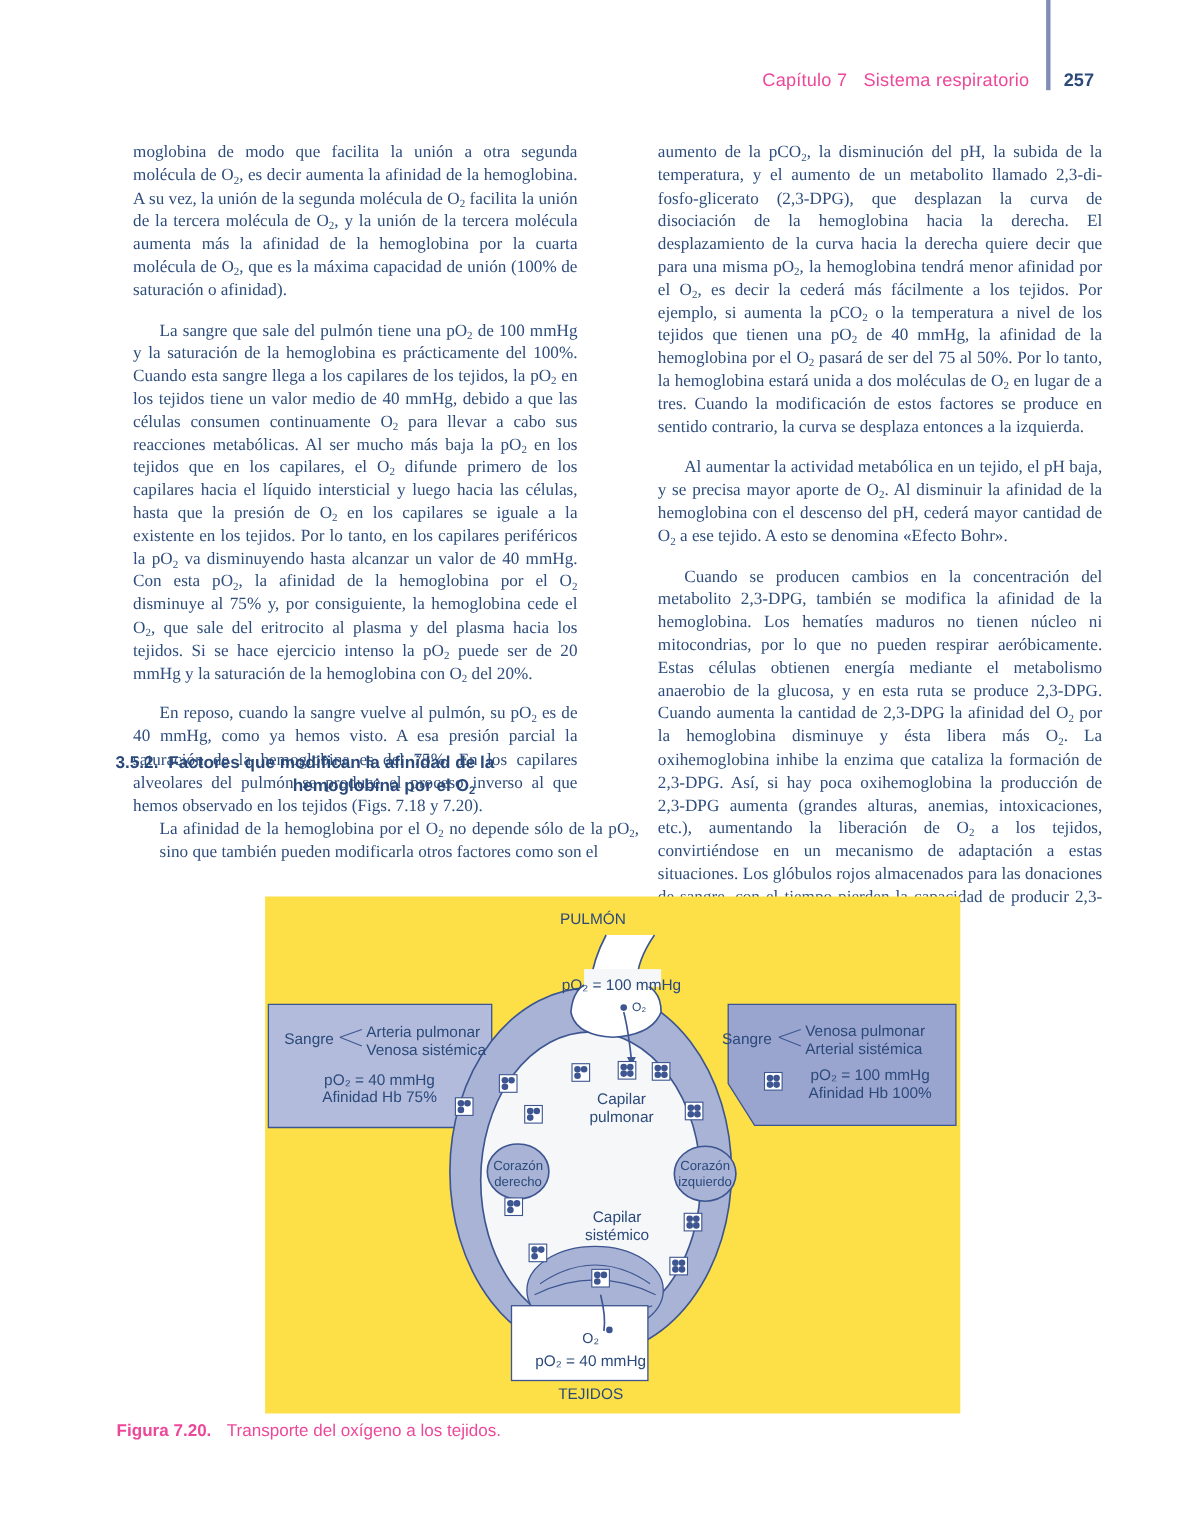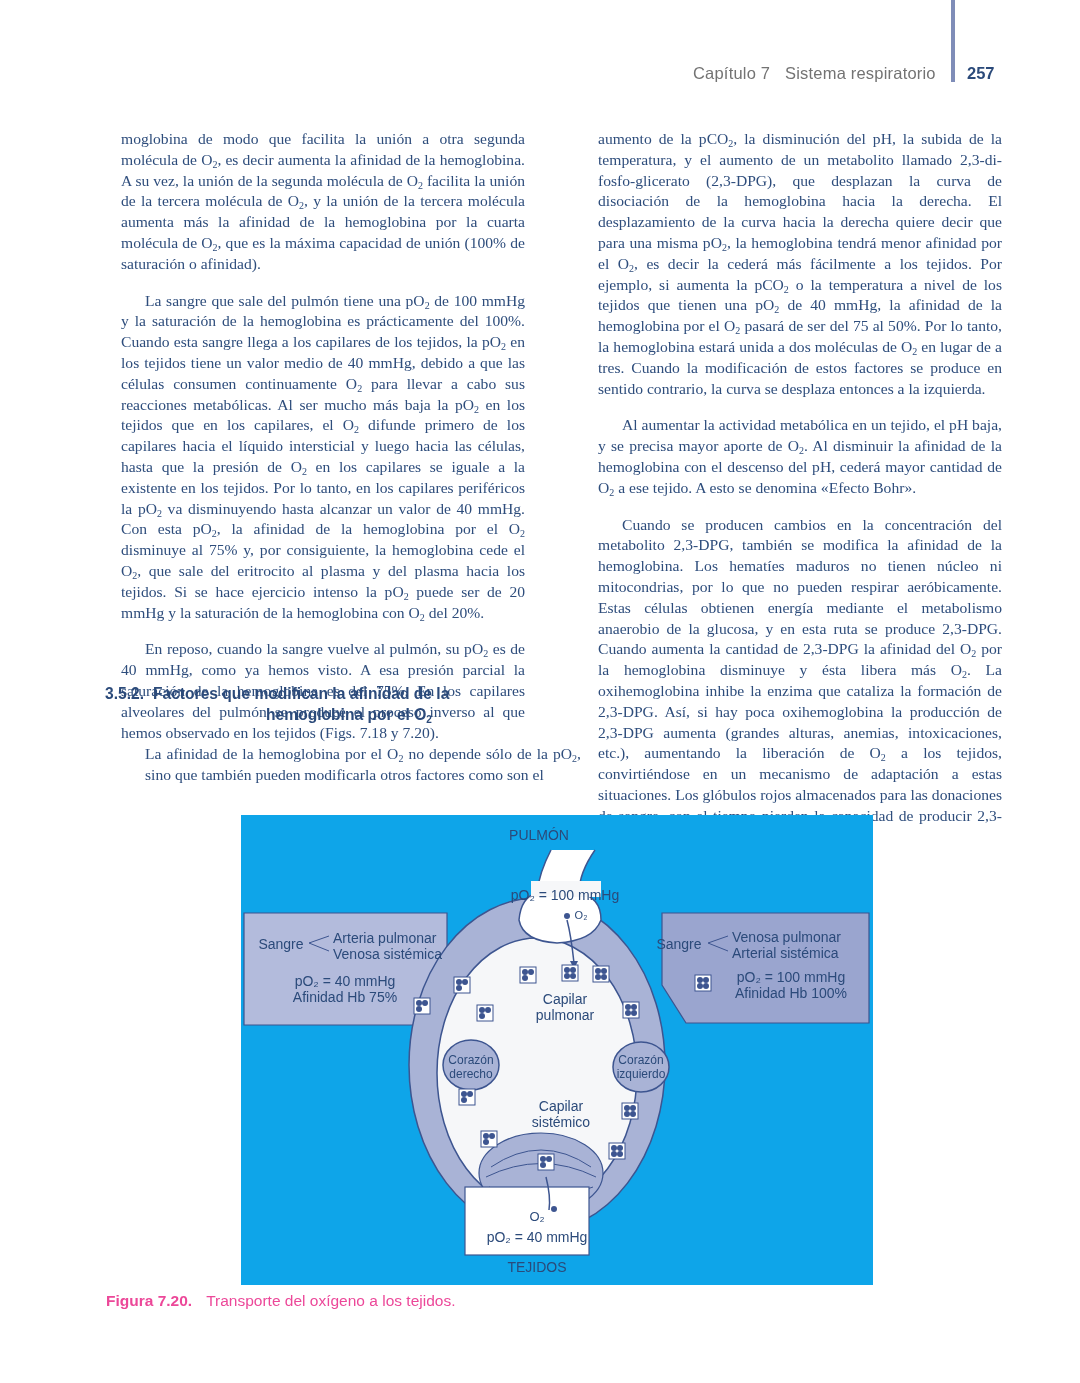--- a/index.html
+++ b/index.html
@@ -1,35 +1,35 @@
 <!DOCTYPE html>
 <html><head>
 <meta charset="utf-8">
 <style>
   html,body{margin:0;padding:0;background:#ffffff;}
   body{width:1080px;height:1383px;position:relative;overflow:hidden;
        font-family:"Liberation Serif","DejaVu Serif",serif;color:#2b4a7a;}
   .header-rule{position:absolute;left:951px;top:0;width:4px;height:82px;background:#7f8db8;}
   .running-head{position:absolute;top:64px;left:693px;font-family:"Liberation Sans","DejaVu Sans",sans-serif;
-       font-size:16.5px;color:#737373;letter-spacing:0.2px;white-space:nowrap;}
+       font-size:16.5px;color:#ec4899;letter-spacing:0.2px;white-space:nowrap;}
   .running-head .chap{margin-right:10px;}
   .page-num{position:absolute;top:64px;left:967px;font-family:"Liberation Sans","DejaVu Sans",sans-serif;
        font-size:16.5px;font-weight:bold;color:#2b4a7a;}
   .col{position:absolute;top:113px;font-size:15.6px;line-height:20.8px;text-align:justify;color:#2e4d7c;}
   .col-left{left:105px;width:436px;}
   .col-right{left:582px;width:436px;}
   .col p{margin:16px;text-indent:0;}
   .col p.indent{text-indent:24px;}
   sub{font-size:10px;vertical-align:-3px;line-height:0;}
   .section-heading{position:absolute;left:105px;top:683px;width:440px;font-family:"Liberation Sans","DejaVu Sans",sans-serif;
        font-weight:bold;font-size:15.6px;line-height:21px;color:#2b4a7a;}
   .section-heading .num{display:inline-block;width:48px;}
   .section-heading .line2{padding-left:48px;text-align:center;}
   .left-after{position:absolute;left:105px;top:744px;width:436px;font-size:15.6px;line-height:20.8px;text-align:justify;color:#2e4d7c;margin-left:40px;}
-  .figure{position:absolute;left:241px;top:815px;width:632px;height:470px;background:#0ea5e9;text-align:center;}
+  .figure{position:absolute;left:241px;top:815px;width:632px;height:470px;background:#fde047;text-align:center;}
   .figure svg{position:absolute;left:0;top:0;}
   .fig-text{font-family:"Liberation Sans","DejaVu Sans",sans-serif;fill:#2b4a7a;}
   .caption{position:absolute;left:106px;top:1292px;font-family:"Liberation Sans","DejaVu Sans",sans-serif;font-size:15.5px;color:#ec4899;}
   .caption .label{font-weight:bold;margin-right:14px;}
 </style>
 </head>
 <body>
 
 <div class="header-rule"></div>
 <div class="running-head">

